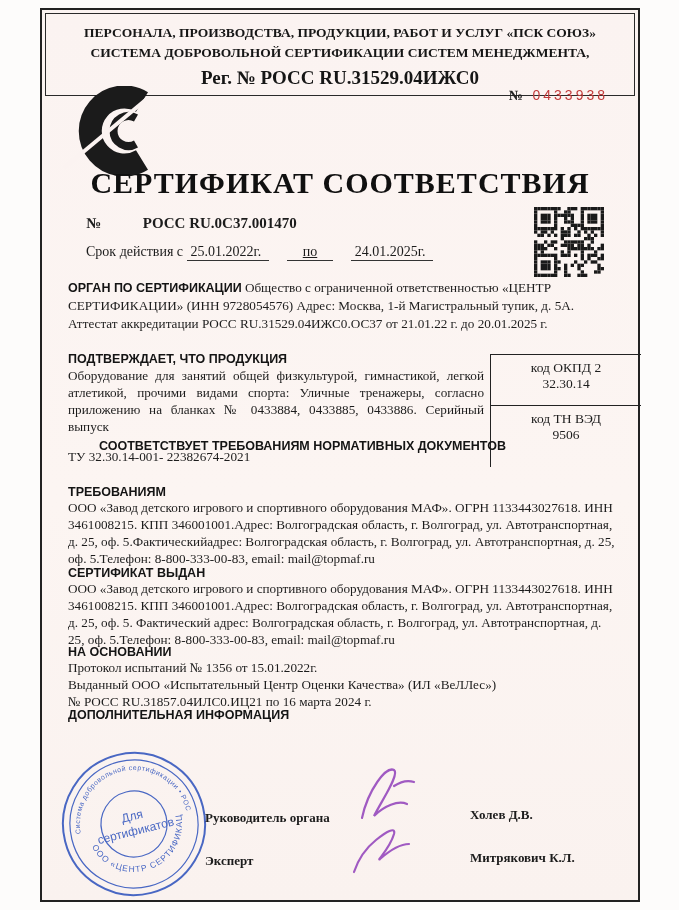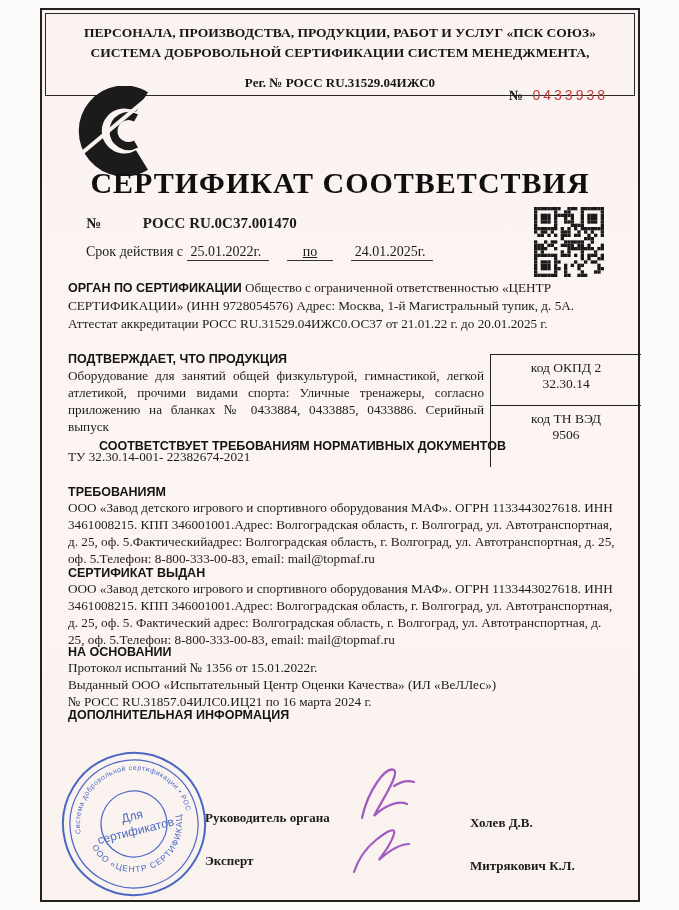--- a/index.html
+++ b/index.html
@@ -3,21 +3,21 @@
 <meta charset="utf-8">
 <style>
   html,body{margin:0;padding:0;background:#ffffff;}
   .page{position:relative;width:679px;height:910px;background:#fdfcfb;overflow:hidden;
         font-family:"Liberation Serif", serif;color:#1c1c1c;}
   .frame{position:absolute;left:40px;top:8px;width:596px;height:890px;
          border:2px solid #222;background:linear-gradient(180deg,#fbf3f1 0%,#fcf5f2 55%,#faf2ef 100%);}
   .header-box{position:absolute;left:3px;top:3px;right:3px;height:72px;border:1px solid #2a2a2a;
               text-align:center;padding-top:9px;box-sizing:content-box;}
   .header-line{font-weight:bold;font-size:13.5px;line-height:1.5;color:#161616;}
-  .header-reg{font-weight:bold;font-size:13px;margin-top:11px;color:#161616;}
+  .header-reg{font-weight:bold;font-size:19px;margin-top:3px;color:#161616;}
   .serial{position:absolute;top:77px;right:30px;font-size:14px;}
   .serial .pref{color:#222;font-weight:bold;}
   .serial .digits{color:#c23b3b;font-family:Liberation Sans, sans-serif;font-size:14px;letter-spacing:3px;margin-left:6px;}
   .logo{position:absolute;left:14px;top:76px;}
   .doc-title{position:absolute;left:0;top:156px;width:100%;text-align:center;
              font-size:30px;font-weight:bold;letter-spacing:1px;color:#101010;}
   .cert-row{position:absolute;left:44px;top:205px;font-size:15px;font-weight:bold;text-align:center;}
   .cert-row .num{margin-left:38px;}
   .validity{position:absolute;left:44px;top:234px;font-size:14px;}
   .validity .ul{border-bottom:1px solid #333;padding:0 8px 1px 4px;}
@@ -25,21 +25,21 @@
   .qr{position:absolute;left:492px;top:197px;width:70px;height:70px;}
   .sec{position:absolute;left:26px;width:550px;font-size:13px;line-height:1.3;text-align:left;}
   .h-sans{font-family:"Liberation Sans", sans-serif;font-weight:bold;font-size:12.5px;color:#141414;}
   .body-serif{font-size:13.2px;}
   .just{text-align:justify;}
   .codes-box{position:absolute;left:448px;top:344px;width:150px;height:112px;
              border-left:1px solid #222;border-top:1px solid #222;}
   .code-cell{text-align:center;font-size:13.5px;padding-top:5px;height:50px;box-sizing:border-box;}
   .code-cell.second{border-top:1px solid #222;height:56px;}
   .sig-label{position:absolute;left:163px;font-weight:bold;font-size:13px;}
-  .sig-name{position:absolute;left:428px;font-weight:bold;font-size:13px;margin-top:8px;}
+  .sig-name{position:absolute;left:428px;font-weight:bold;font-size:13px;}
   .stamp{position:absolute;left:16px;top:738px;opacity:.92;}
   .autograph{position:absolute;left:268px;top:750px;}
 </style>
 </head>
 <body>
 
 <div class="page">
   <div class="frame">
 
     <div class="header-box">

